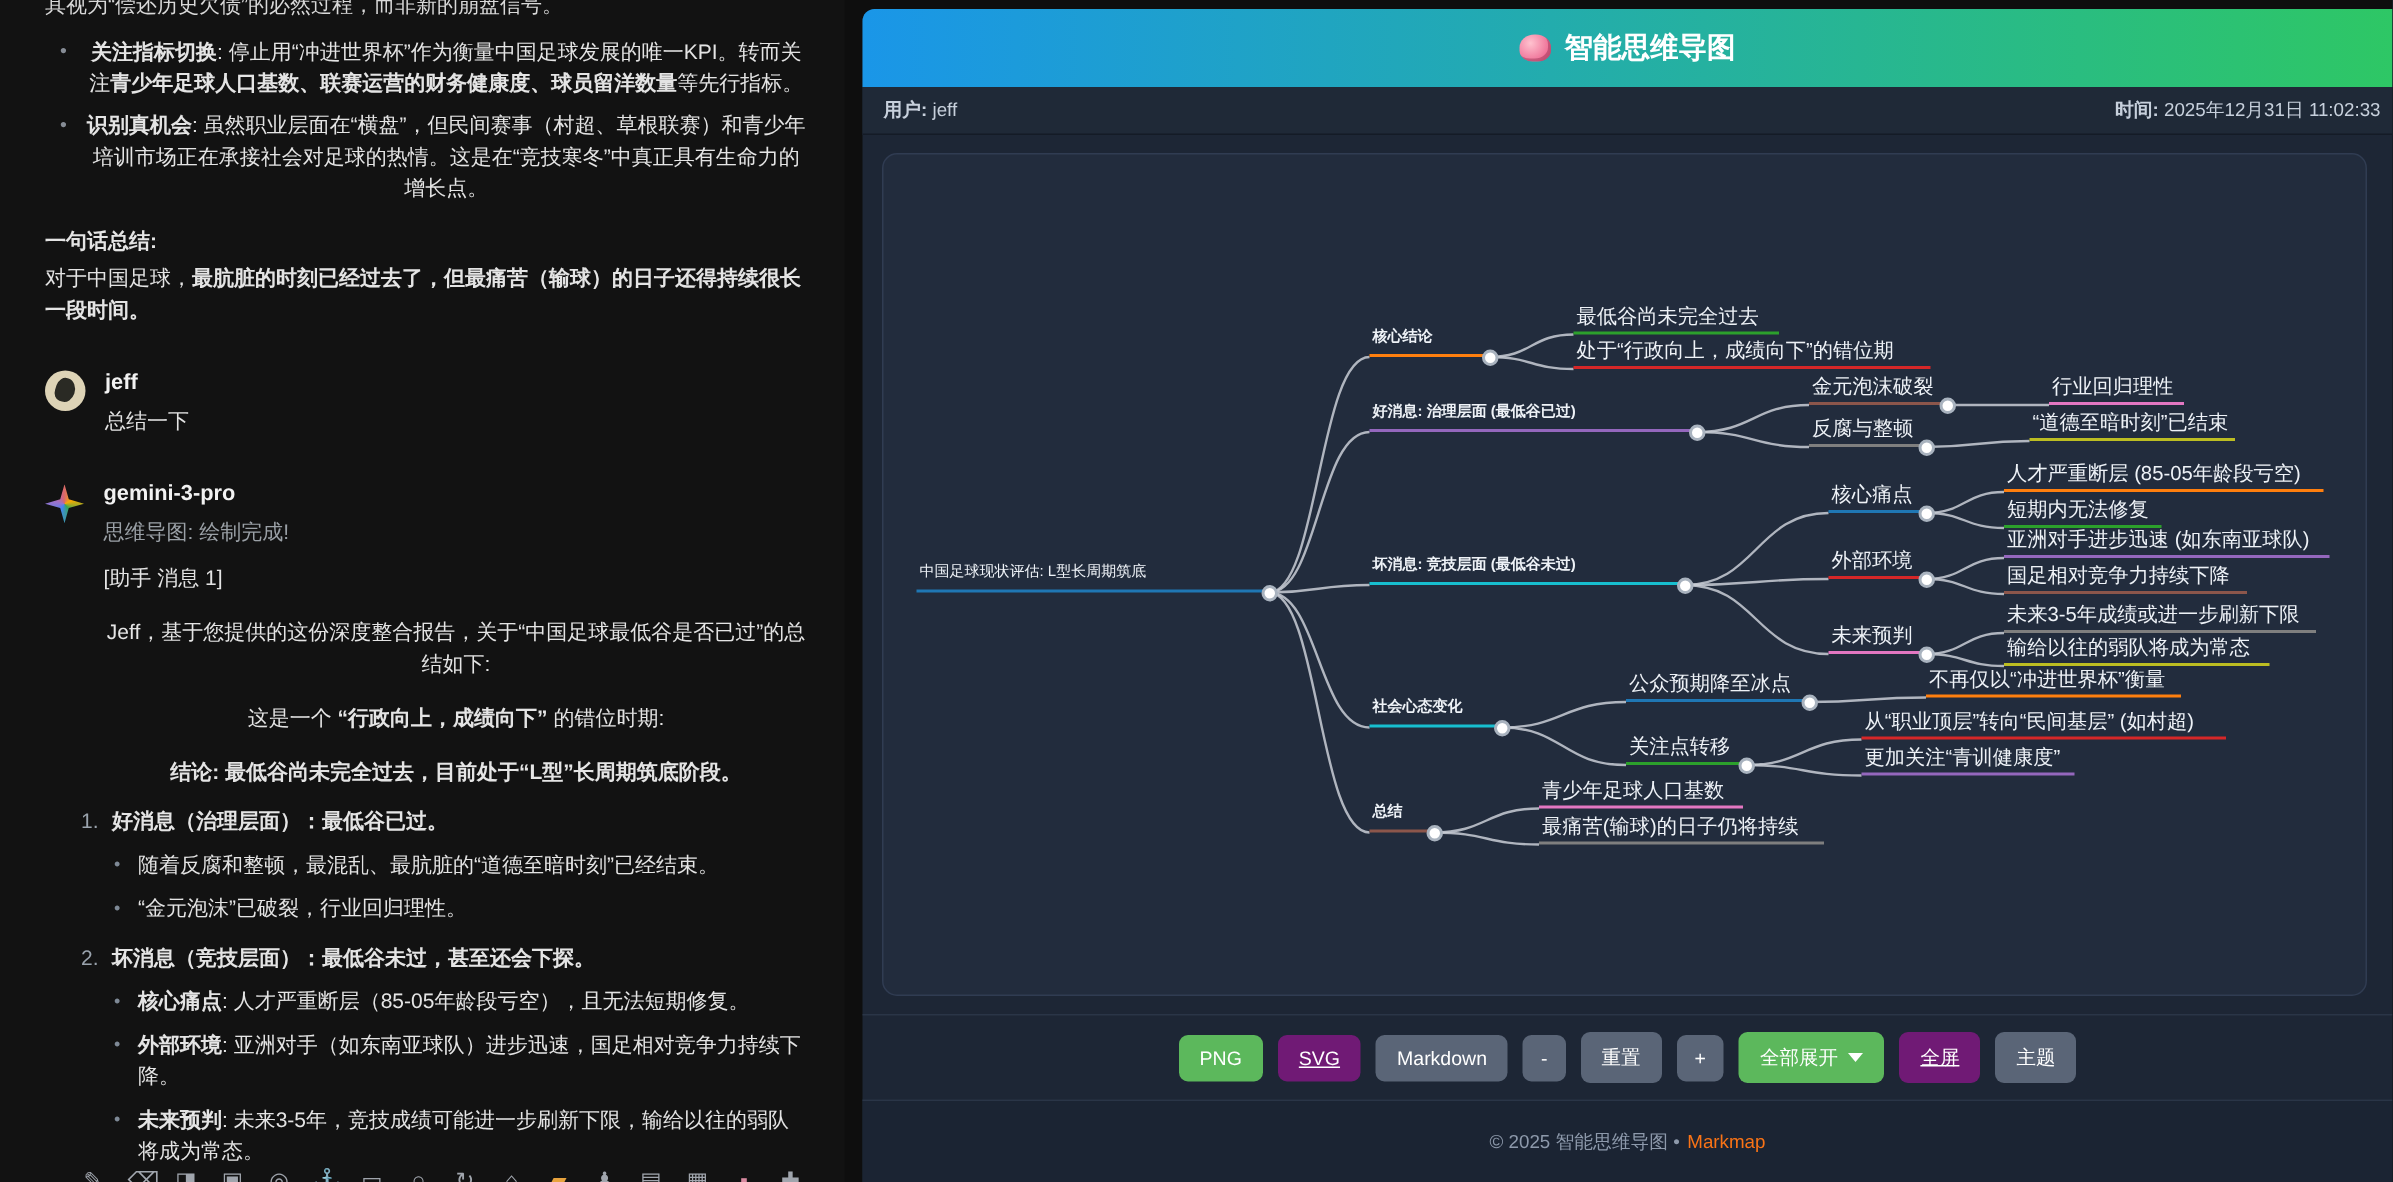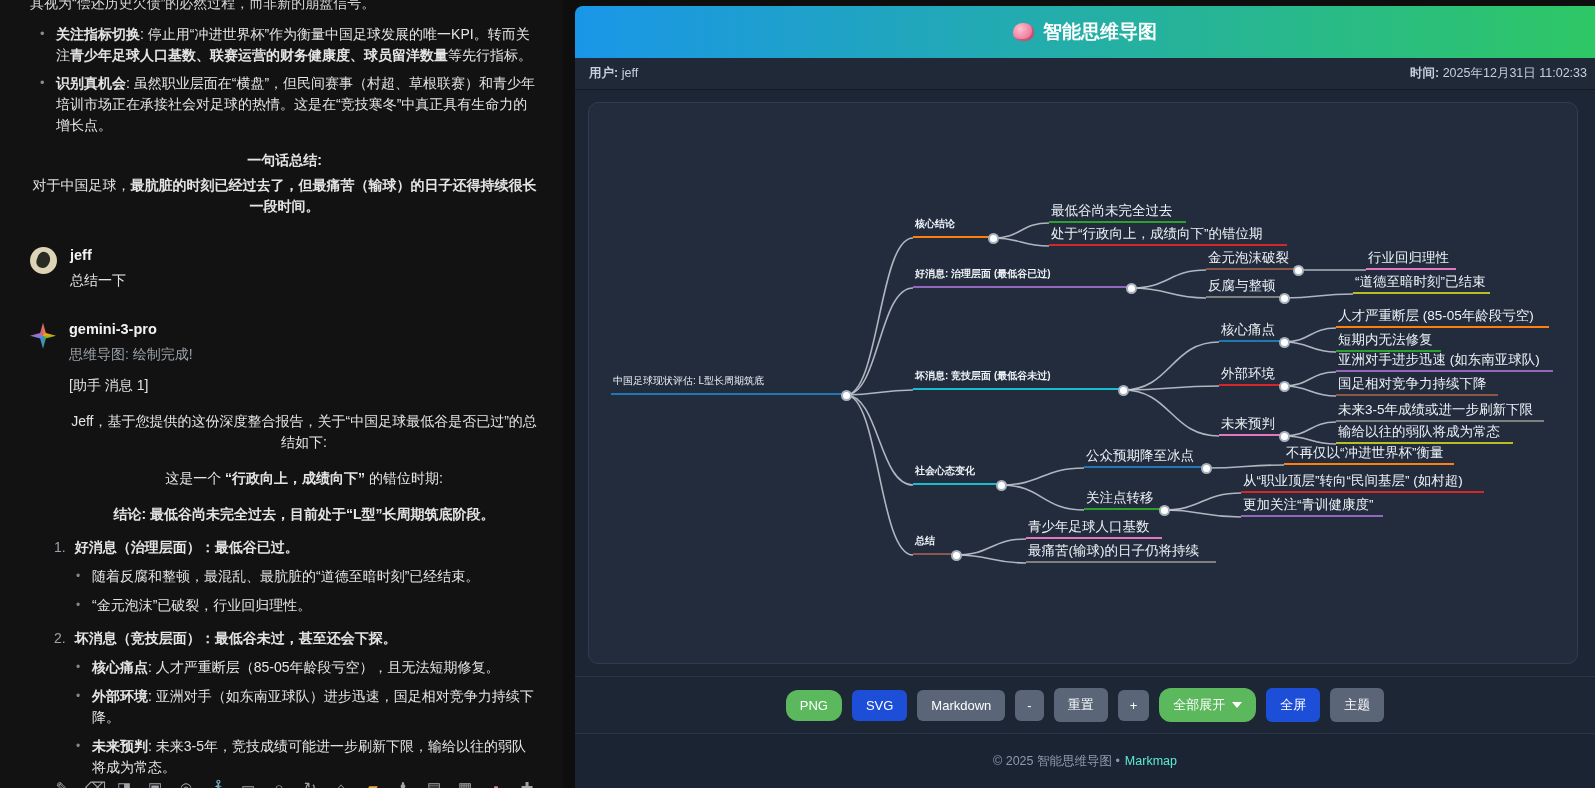--- a/index.html
+++ b/index.html
@@ -12,24 +12,24 @@
 
   
   .chat-panel {
     position:absolute; left:0; top:0; width:563px; height:788px;
     background:#121212; color:#e4e4e4; font-size:14px; line-height:1.5;
     overflow:hidden;
   }
   .chat-inner { padding:0 24px 0 30px; }
   .clip-line { margin-top:-7px; color:#d8d8d8; }
   .b { font-weight:bold; }
-  .top-bullets { margin:10px 0 0 0; padding-left:26px; list-style:none; }
+  .top-bullets { margin:10px 0 0 0; padding-left:26px; list-style:none;text-align:center; }
   .top-bullets li { position:relative; margin-bottom:7px; }
   .top-bullets li::before { content:"•"; position:absolute; left:-16px; top:0; color:#868c95; font-size:13px; }
-  .para { margin:14px 0 0 0;text-align:center; }
+  .para { margin:14px 0 0 0; }
   .msg-row { display:flex; gap:13px; margin-top:28px; }
   .avatar { width:27px; height:27px; border-radius:50%; flex:none; position:relative; margin-top:2px; }
   .user-avatar { background:#ddd3b6; overflow:hidden; }
   .user-avatar::after { content:""; position:absolute; left:7px; top:5px; width:13px; height:16px;
     background:#2a2a24; border-radius:45% 55% 50% 40%; transform:rotate(18deg); }
   .gemini-avatar { width:26px; height:26px; border-radius:0; margin-top:4px;
     background:conic-gradient(from 210deg,#4285f4,#9b72cb,#d96570,#f9ab00,#34a853,#4285f4);
     clip-path:polygon(50% 0%,61% 39%,100% 50%,61% 61%,50% 100%,39% 61%,0% 50%,39% 39%); }
   .msg-body { flex:1; min-width:0; }
   .msg-name { font-weight:bold; font-size:14.5px; color:#f2f2f2; }
@@ -75,30 +75,30 @@
   .mm-dot { position:absolute; width:11px; height:11px; border-radius:50%;
     background:#fff; border:2px solid #a9b3bf; }
   .c0{border-bottom-color:#1f77b4} .c1{border-bottom-color:#ff7f0e} .c2{border-bottom-color:#2ca02c}
   .c3{border-bottom-color:#d62728} .c4{border-bottom-color:#9467bd} .c5{border-bottom-color:#8c564b}
   .c6{border-bottom-color:#e377c2} .c7{border-bottom-color:#7f7f7f} .c8{border-bottom-color:#bcbd22}
   .c9{border-bottom-color:#17becf}
   .mm-toolbar { height:57px; flex:none; border-top:1px solid #2a3547;
     display:flex; align-items:center; justify-content:center; gap:10px; }
   .btn { border:none; border-radius:6px; color:#fff; font-size:13px; padding:8px 14px;
     font-family:inherit; display:flex; align-items:center; gap:7px; cursor:pointer; }
-  .btn.green { background:#5cb85c;border-radius:12px; }
-  .btn.blue  { background:#1d4ed8; }
+  .btn.green { background:#5cb85c; }
+  .btn.blue  { background:#701a75;text-decoration:underline; }
   .btn.gray  { background:#5a6577; }
   .btn.narrow { padding:8px 12px; }
   .caret { width:0; height:0; border-left:5px solid transparent; border-right:5px solid transparent;
     border-top:6px solid #ffffff; display:inline-block; }
   .mm-footer { height:55px; flex:none; border-top:1px solid #2a3547; background:#1b2433;
     display:flex; align-items:center; justify-content:center; gap:5px;
     color:#8d99ab; font-size:12.5px; }
-  .mm-footer .link { color:#5eead4; }
+  .mm-footer .link { color:#f97316; }
 </style>
 </head>
 <body>
 
 <div class="chat-panel">
   <div class="chat-inner">
     <div class="clip-line">其视为“偿还历史欠债”的必然过程，而非新的崩盘信号。</div>
 
     <ul class="top-bullets">
       <li>

